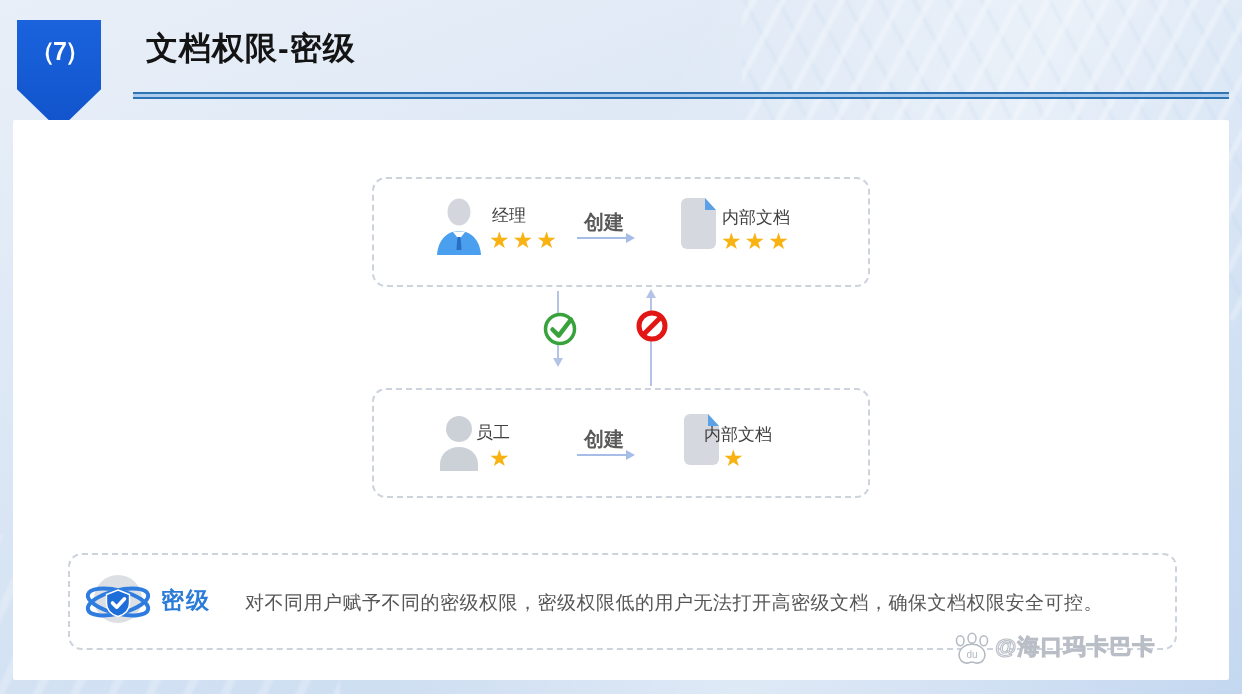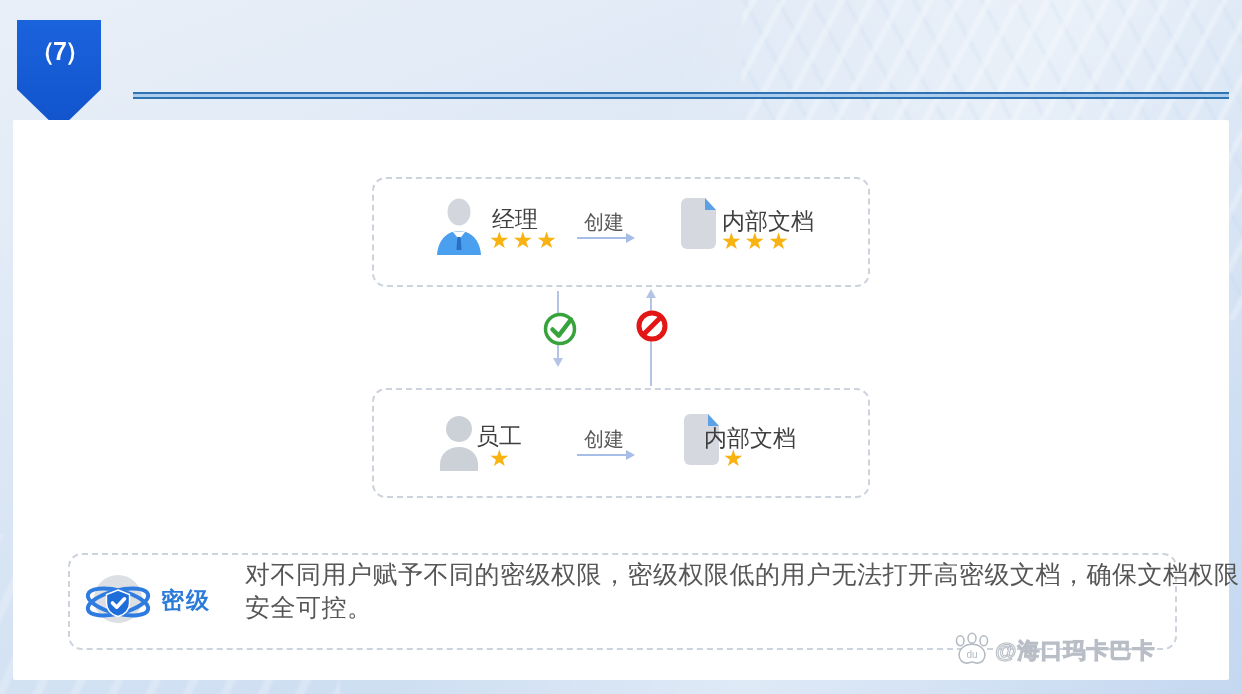--- a/index.html
+++ b/index.html
@@ -25,53 +25,54 @@
     border-top:2px solid #2e74b5;border-bottom:2px solid #2e74b5;box-sizing:border-box;}
 
   .panel{position:absolute;left:13px;top:120px;width:1216px;height:560px;background:#ffffff;border-radius:2px;}
 
   
   .dash-box{position:absolute;border:2px dashed #ccd3dc;border-radius:14px;background:#fff;box-sizing:border-box;}
   #box-top{left:372px;top:177px;width:498px;height:110px;}
   #box-bottom{left:372px;top:388px;width:498px;height:110px;}
   #box-summary{left:68px;top:553px;width:1109px;height:97px;}
 
-  .label{position:absolute;color:#3f3f3f;font-size:23px;white-space:nowrap;}
-  .action-label{position:absolute;color:#595959;font-size:20px;white-space:nowrap;}
+  .label{position:absolute;color:#3f3f3f;font-size:17px;white-space:nowrap;}
+  .action-label{position:absolute;color:#595959;font-size:20px;white-space:nowrap;font-weight:bold;}
   .stars{position:absolute;color:#f8b211;font-size:23px;letter-spacing:3px;white-space:nowrap;line-height:1;}
 
   .icon{position:absolute;}
 
   .harrow{position:absolute;width:50px;height:2px;background:#a6bde7;}
   .harrow::after{content:"";position:absolute;right:-8px;top:-4.5px;width:0;height:0;
     border-left:9px solid #a6bde7;border-top:5.5px solid transparent;border-bottom:5.5px solid transparent;}
 
   .varrow{position:absolute;width:2px;background:#b5c4e6;}
   .varrow.down::after{content:"";position:absolute;bottom:-8px;left:-4.5px;width:0;height:0;
     border-top:9px solid #b5c4e6;border-left:5.5px solid transparent;border-right:5.5px solid transparent;}
   .varrow.up::before{content:"";position:absolute;top:-8px;left:-4.5px;width:0;height:0;
     border-bottom:9px solid #b5c4e6;border-left:5.5px solid transparent;border-right:5.5px solid transparent;}
 
   .term{position:absolute;left:161px;top:585px;font-size:23px;font-weight:700;color:#2b7bd9;letter-spacing:2px;}
-  .desc{position:absolute;left:245px;top:558px;font-size:25px;color:#565656;letter-spacing:.5px;}
+  .desc{position:absolute;left:245px;top:590px;font-size:19px;color:#565656;letter-spacing:.5px;}
 
-  .watermark{position:absolute;left:952px;top:632px;display:flex;align-items:flex-end;gap:3px;}
+  .watermark{position:absolute;left:952px;top:632px;display:flex;align-items:flex-start;gap:3px;}
   .wm-text{font-size:22px;font-weight:700;color:#fdfdfd;letter-spacing:1px;
     -webkit-text-stroke:1px #b9bec6; text-shadow:0 0 1px #c3c8cf;}
 </style>
 </head>
 <body>
 
 <div id="stage">
   <div class="texture"></div>
   <div class="texture2"></div>
 
   <div class="ribbon">
     <div class="ribbon-num">（7）</div>
   </div>
+  <div class="page-title">文档权限-密级</div>
   <div class="title-rule"></div>
 
   <div class="panel"></div>
 
   <div class="dash-box" id="box-top"></div>
 
   <svg class="icon" style="left:432px;top:197px" width="54" height="58" viewBox="0 0 54 58">
     <ellipse cx="27" cy="15" rx="11.5" ry="13.5" fill="#d3d7dd"></ellipse>
     <path d="M5 58 C6 44 14 34 27 34 C40 34 48 44 49 58 Z" fill="#4aa0ef"></path>
     <path d="M20.5 34.5 L27 42.5 L33.5 34.5 Z" fill="#ffffff"></path>

